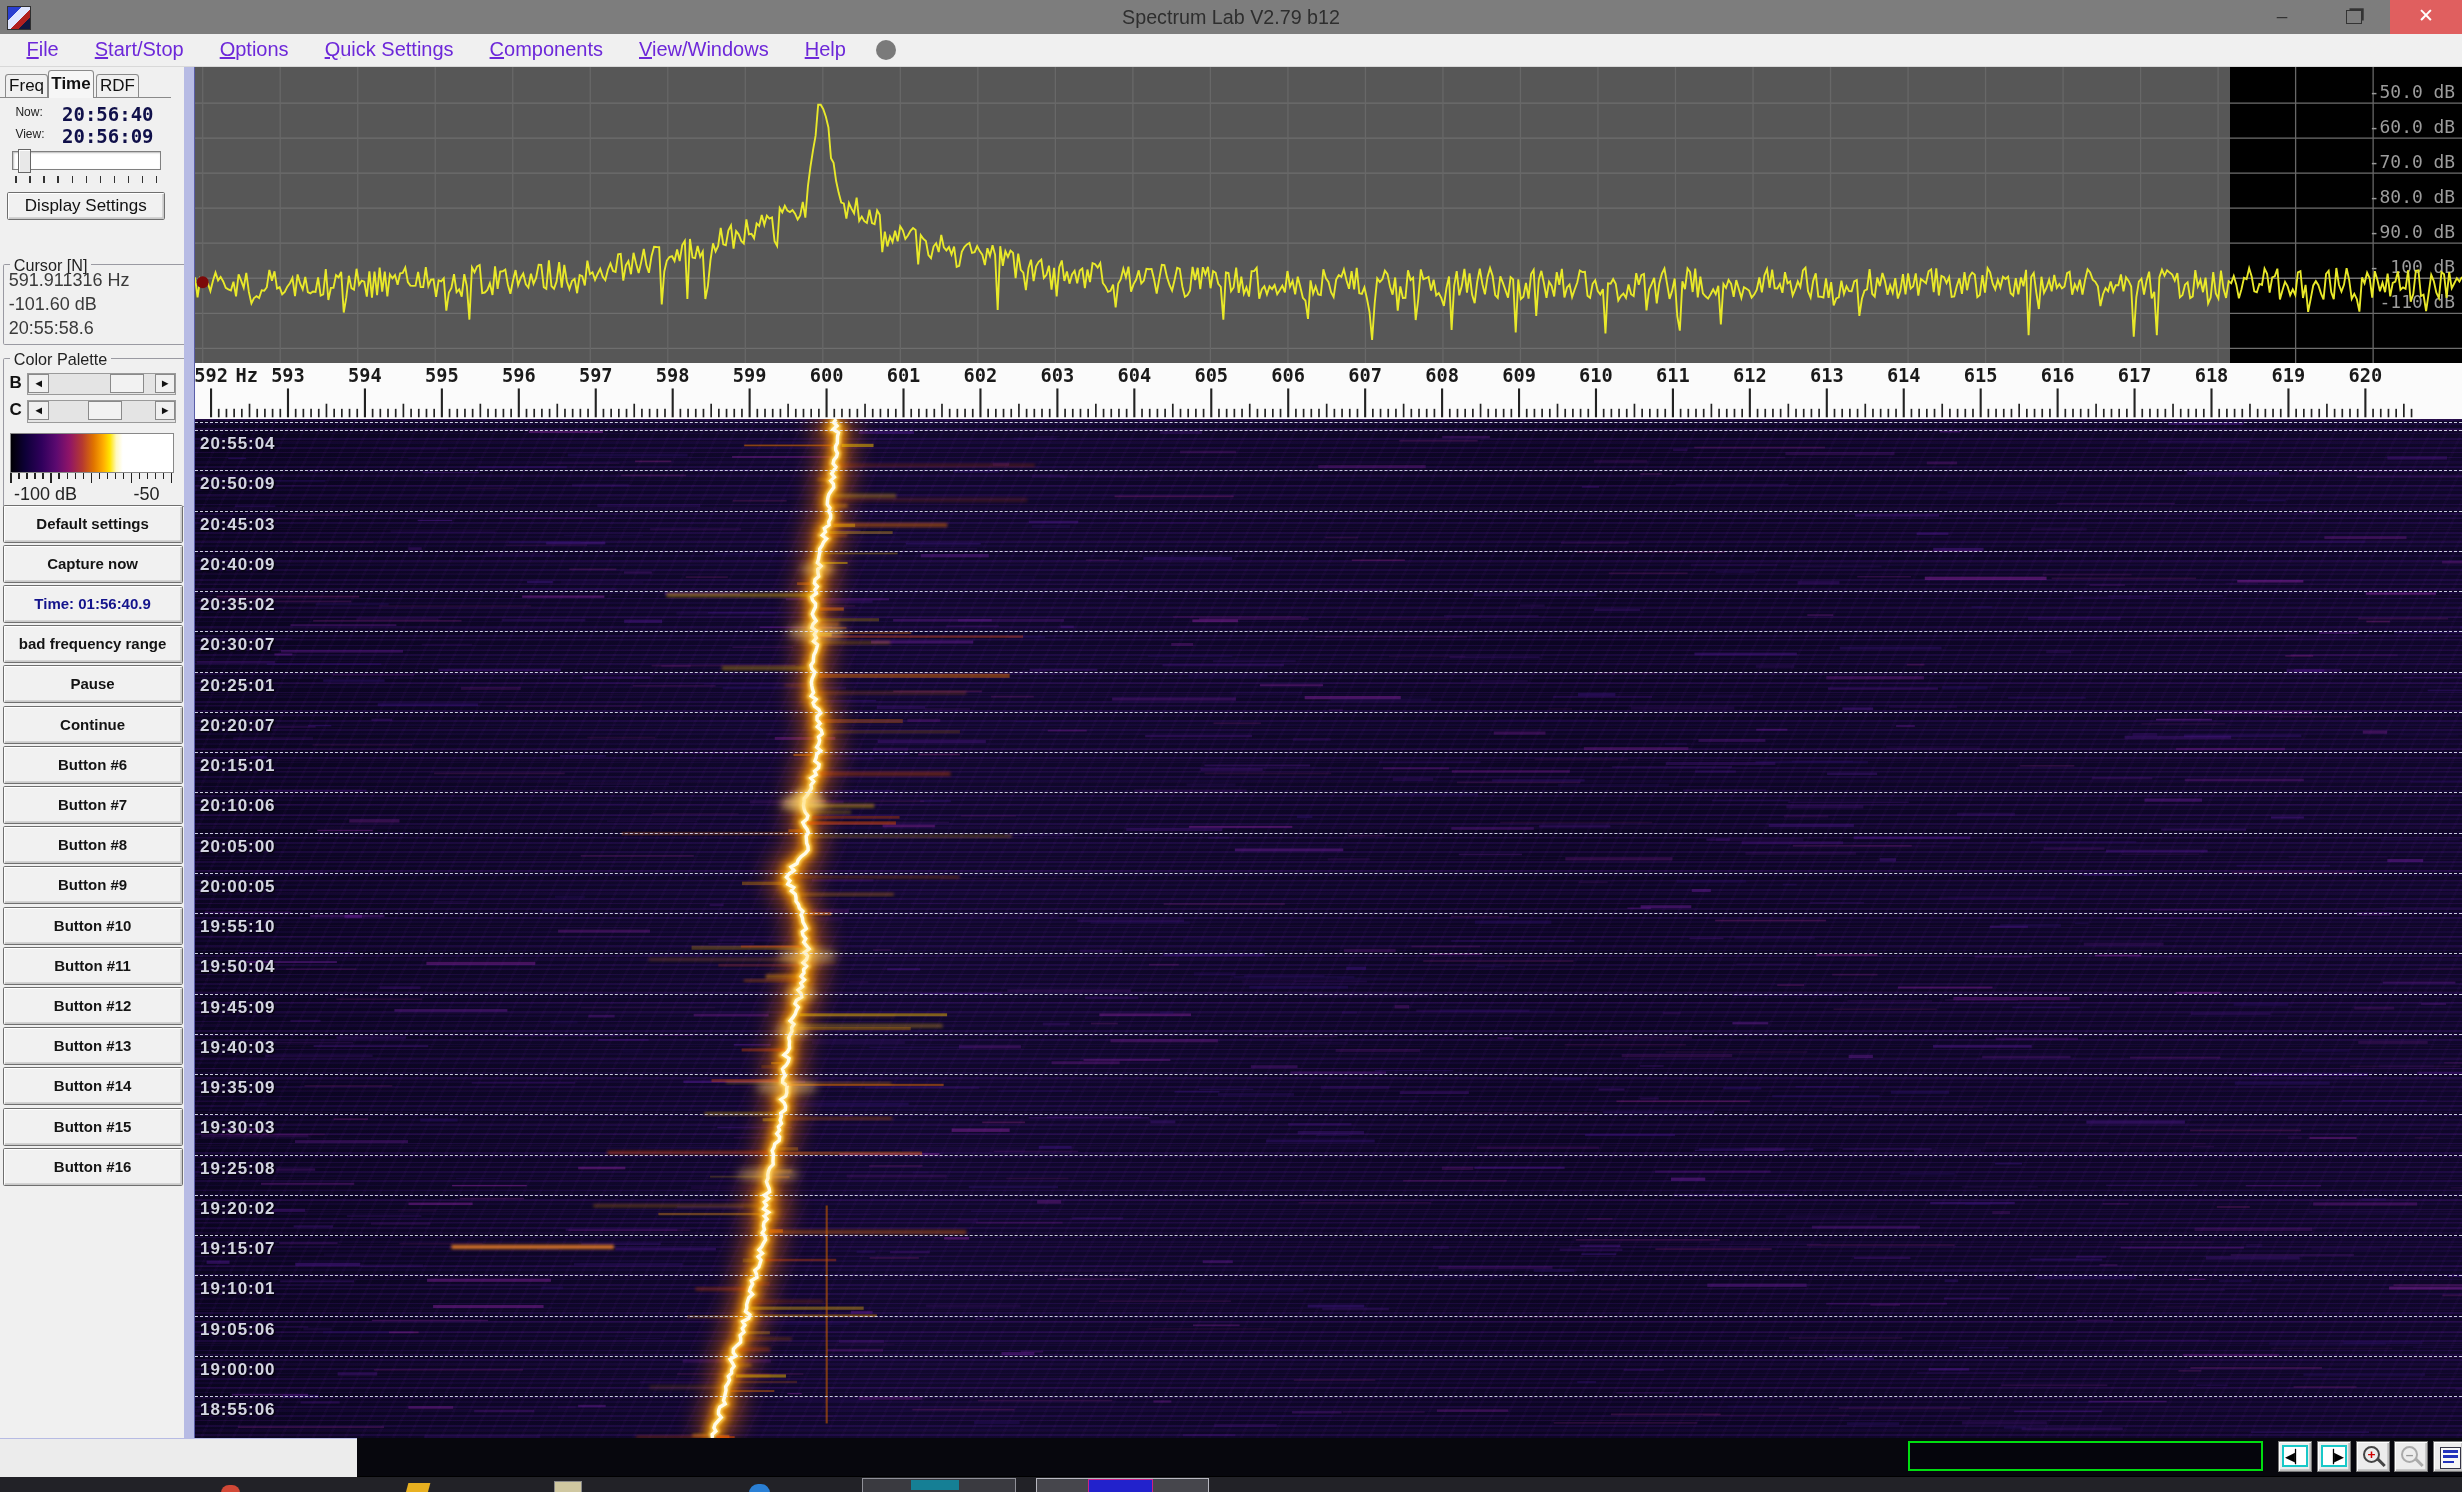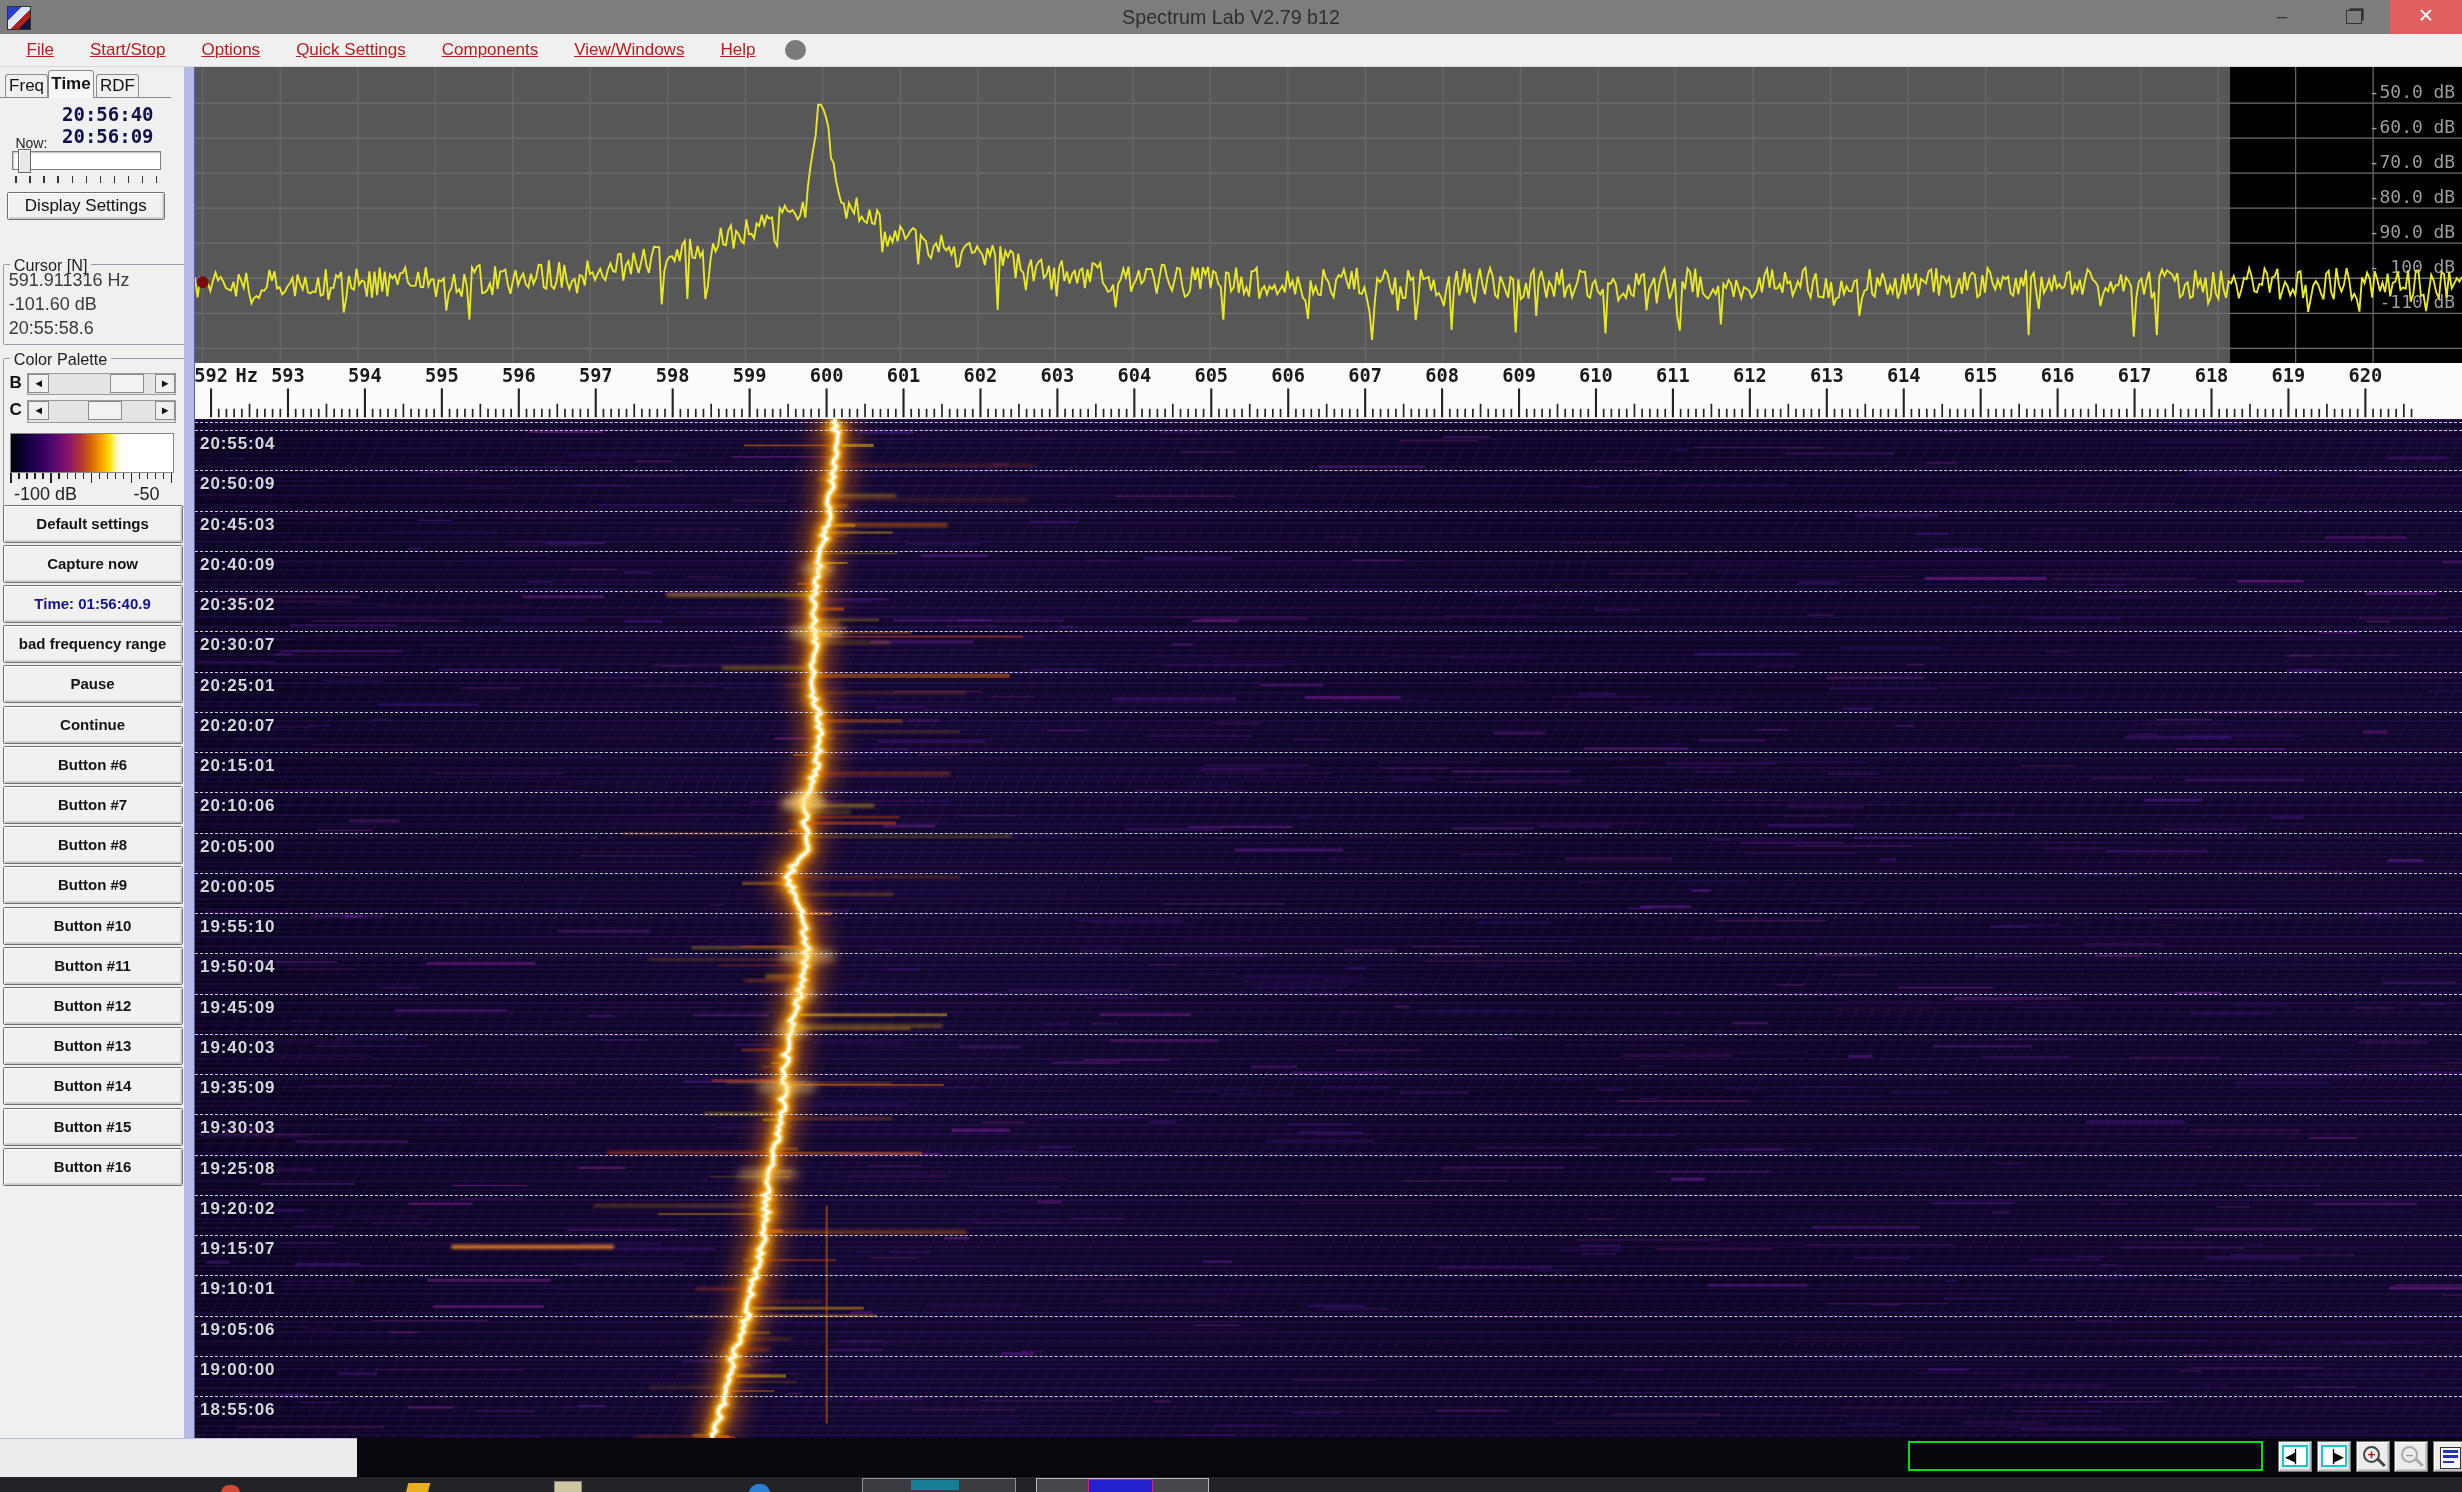--- a/index.html
+++ b/index.html
@@ -12,30 +12,30 @@
      border:0.9px solid #303030;}
   #apptitle{position:absolute;left:0;top:0;width:100%;height:34px;line-height:34px;text-align:center;
      color:#2e2e2e;font-size:19.7px;}
   .wbtn{position:absolute;top:0;width:72px;height:34px;text-align:center;line-height:32.5px;color:#333;font-size:19px;}
   #btn-min{right:144px;} #btn-max{right:72px;}
   #btn-close{right:0;background:#e05f5f;color:#fff;}
   #max-glyph{display:inline-block;width:13.7px;height:12px;border:1.7px solid #333;box-shadow:2.6px -2.6px 0 -0.9px #333;margin-top:10.3px;}
   
   #menubar{position:absolute;left:0;top:34px;width:2462px;height:32.5px;background:#f0f0f0;border-bottom:0.9px solid #d8d8d8;
      display:flex;align-items:center;padding-left:8.5px;box-sizing:border-box;}
-  .menu-item{font-size:17px;color:#b91c1c;padding:0 18px;cursor:default;text-decoration:underline;}
+  .menu-item{font-size:20px;color:#6d28d9;padding:0 18px;cursor:default;}
   .menu-item u{text-decoration:underline;}
   #menu-status-dot{width:20.5px;height:20.5px;border-radius:50%;background:#7a7a7a;margin-left:12px;}
   
   #sidebar{position:absolute;left:0;top:67px;width:184px;height:1371px;background:#f0f0f0;}
   .tab{position:absolute;top:6.8px;height:22px;background:#f0f0f0;border:0.9px solid #8a8a8a;border-bottom:none;
        border-radius:3.4px 3.4px 0 0;font-size:17px;text-align:center;line-height:22px;color:#111;}
   .tab.active{top:3.4px;height:26.5px;background:#f6f6f6;font-weight:bold;line-height:26px;z-index:2;}
   #tabline{position:absolute;left:0;top:30px;width:171px;border-top:0.9px solid #8a8a8a;}
-  .kv{position:absolute;left:15.4px;font-size:14px;color:#222;margin-top:30px;}
+  .kv{position:absolute;left:15.4px;font-size:12px;color:#222;}
   .kvval{position:absolute;left:62px;font-family:"DejaVu Sans Mono",monospace;font-weight:bold;font-size:19px;color:#10104a;}
   #time-slider{position:absolute;left:12px;top:84px;width:147px;height:17px;background:#fff;
      border:0.9px solid #808080;box-shadow:inset 0.9px 0.9px 1.7px #bbb;}
   #time-slider-thumb{position:absolute;left:5.1px;top:-2.6px;width:11px;height:22px;background:#e8e8e8;
      border:0.9px solid #666;box-shadow:inset 0.9px 0.9px 0 #fff;}
   #slider-ticks{position:absolute;left:15.4px;top:109px;width:142px;height:6.8px;display:flex;justify-content:space-between;}
   #slider-ticks i{width:1.7px;height:6.8px;background:#333;}
   .b3{background:#f1f1f1;border:0.9px solid #6f6f6f;box-shadow:inset 0.9px 0.9px 0 #fff,inset -1.7px -1.7px 0 #c9c9c9;border-radius:1.7px;}
   #display-settings{position:absolute;left:6.8px;top:125px;width:156px;height:26px;font-size:17px;color:#111;
      text-align:center;line-height:26px;}

